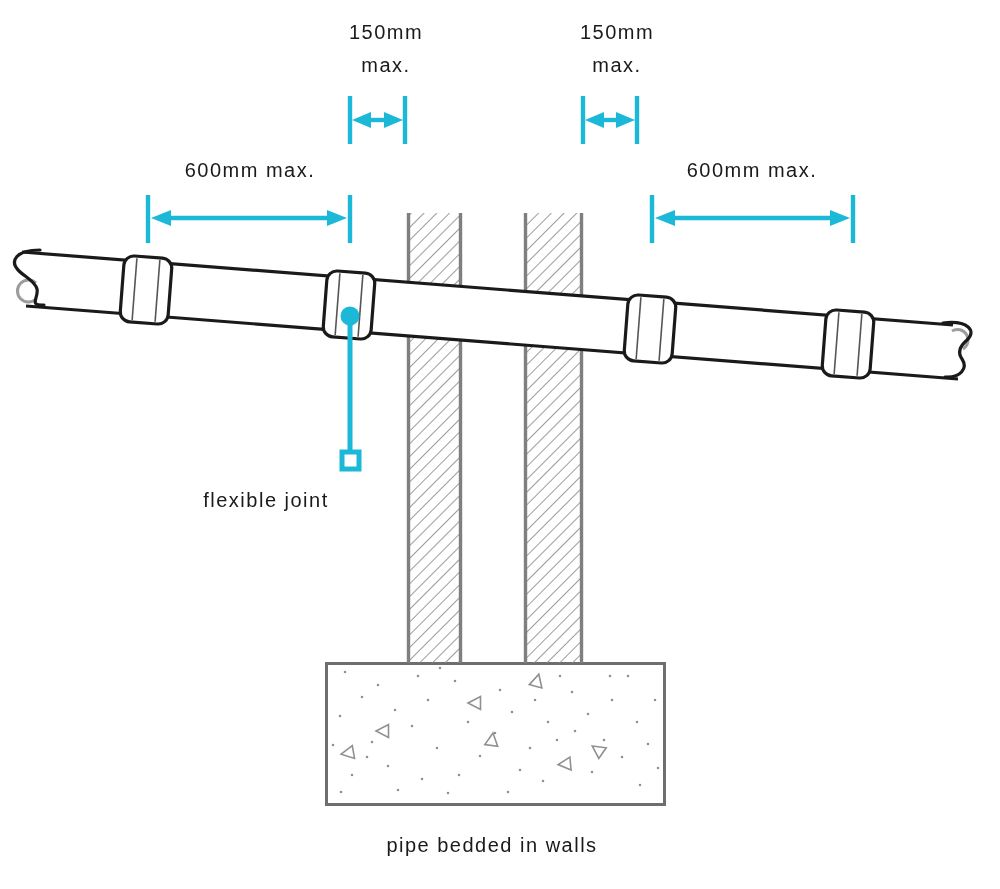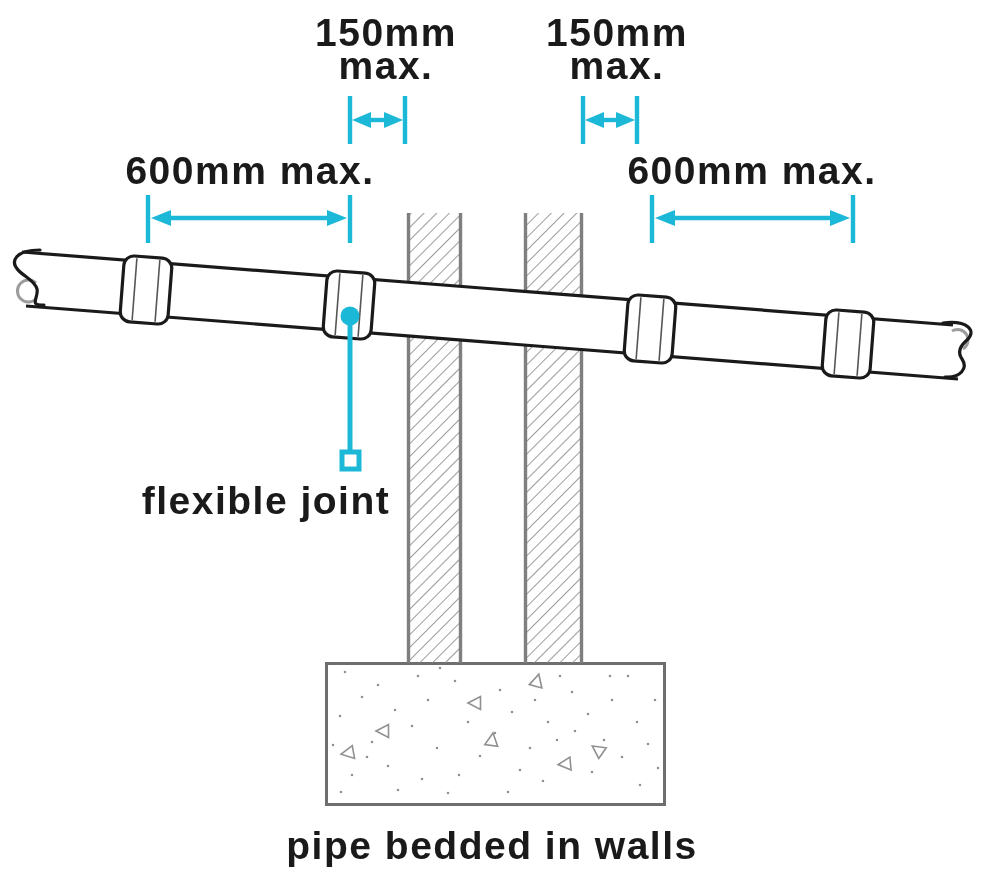--- a/index.html
+++ b/index.html
@@ -12,22 +12,22 @@
     --color-break-back:#9c9c9c;
   }
   html,body{margin:0;padding:0;background:#fff;}
   .stage{
     position:relative;width:1000px;height:889px;background:#fff;overflow:hidden;
     font-family:"Liberation Sans",sans-serif;
   }
   .stage svg{position:absolute;left:0;top:0;}
   .lbl{
     position:absolute;transform:translateX(-50%);
-    font-size:39px;line-height:33px;letter-spacing:1.5px;
-    color:var(--color-ink);text-align:center;white-space:nowrap;font-weight:bold;
+    font-size:20px;line-height:33px;letter-spacing:1.5px;
+    color:var(--color-ink);text-align:center;white-space:nowrap;
   }
   .accent-stroke{stroke:var(--color-accent);}
   .accent-fill{fill:var(--color-accent);}
   .ink-stroke{stroke:var(--color-ink);}
   .hatch-line{stroke:var(--color-hatch);}
   .wall-edge{stroke:var(--color-wall-edge);}
   .found-edge{stroke:var(--color-foundation-edge);}
   .speckle-dots{stroke:var(--color-speckle);}
   .speckle-tri{stroke:var(--color-speckle);}
   .break-back{stroke:var(--color-break-back);}

